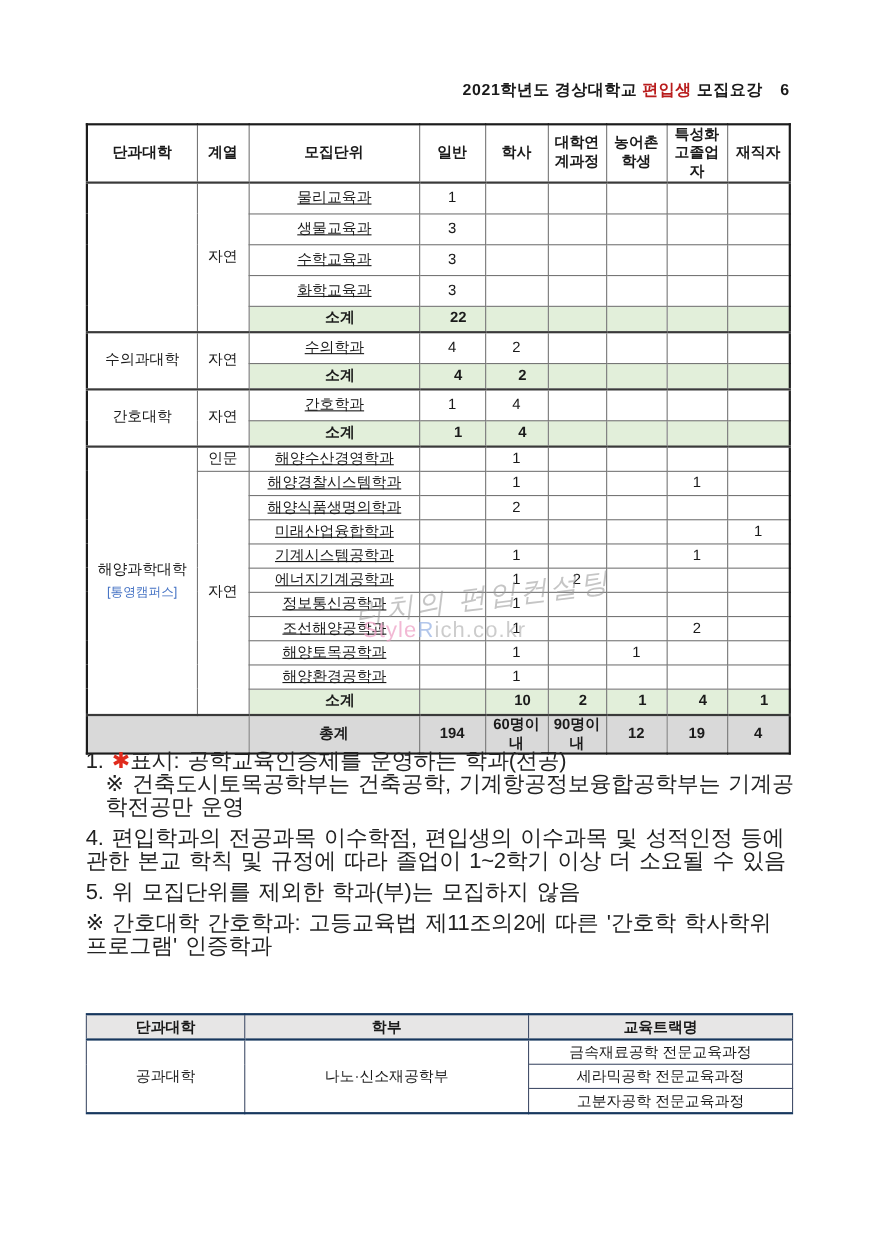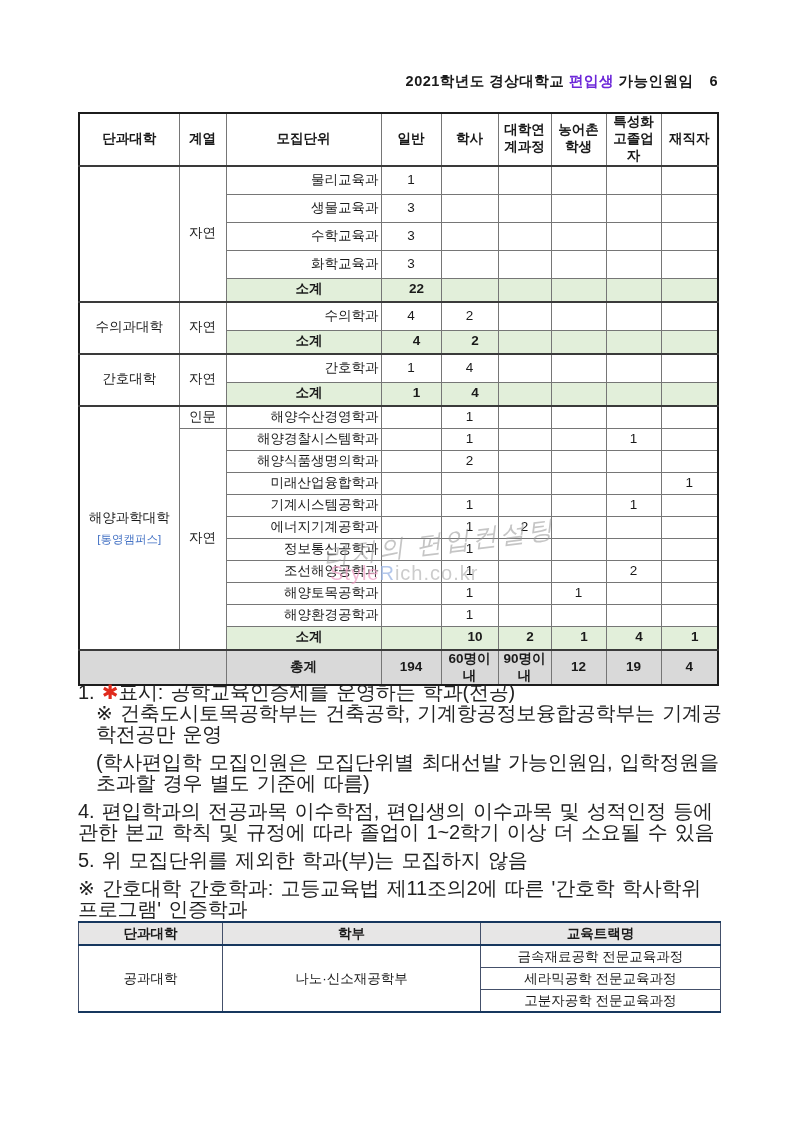--- a/index.html
+++ b/index.html
@@ -2,31 +2,31 @@
 <html><head>
 <meta charset="utf-8">
 <style>
   html,body{margin:0;padding:0;background:#ffffff;}
   .page{position:relative;width:793px;height:1121px;background:#fff;overflow:hidden;
         font-family:"Liberation Sans","DejaVu Sans",sans-serif;color:#1a1a1a;}
 
   
   .doc-header{position:absolute;top:72px;left:78px;width:640px;text-align:right;
               font-size:14.5px;font-weight:bold;letter-spacing:0.5px;color:#1a1a1a;}
-  .doc-header .red{color:#6d28d9;}
+  .doc-header .red{color:#b91c1c;}
   .doc-header .pageno{margin-left:16px;font-weight:bold;}
 
   
   .t1{position:absolute;top:112px;left:78px;border-collapse:collapse;table-layout:fixed;
       width:639px;font-size:13.5px;}
   .t1 th,.t1 td{border:1px solid #767676;padding:0 2px;text-align:center;vertical-align:middle;
       overflow:hidden;line-height:1.25;}
   .t1{border:2px solid #1c1c1c;}
   .t1 thead th{height:41px;font-weight:bold;background:#ffffff;border-bottom:2px solid #3a3a3a;font-size:13.5px;}
-  .t1 td.name{text-align:right;padding-left:3px;}
+  .t1 td.name{text-align:center;padding-left:3px;text-decoration:underline;}
   .t1 tr.dept td{height:27px;}
   .t1 tr.dept-sm td{height:21px;}
   .t1 tr.sub td{height:22px;background:#e2efda;font-weight:bold;padding-left:13px;}
   .t1 tr.bsep td{border-top:2px solid #3a3a3a;}
   .t1 tr.tot td{height:25px;background:#d9d9d9;font-weight:bold;border-top:2px solid #3a3a3a;}
   .college2{line-height:1.4;}
   .campus{font-size:11.5px;color:#4472c4;margin-top:3px;}
 
   
   .notes{position:absolute;top:682px;left:78px;width:648px;font-size:20px;line-height:21px;
@@ -54,21 +54,21 @@
   .wm-brand .p1{color:rgba(238,160,198,0.75);}
   .wm-brand .p2{color:rgba(160,185,230,0.8);}
   .wm-brand .p3{color:rgba(170,170,170,0.6);}
 </style>
 </head>
 <body>
 
 <div class="page">
 
   <div class="doc-header">
-    <span>2021학년도 경상대학교 </span><span class="red">편입생</span><span> 가능인원임</span><span class="pageno">6</span>
+    <span>2021학년도 경상대학교 </span><span class="red">편입생</span><span> 모집요강</span><span class="pageno">6</span>
   </div>
 
   <table class="t1">
     <colgroup>
       <col style="width:100px">
         <col style="width:47px">
         <col style="width:155px">
       <col style="width:60px">
         <col style="width:57px">
         <col style="width:53px">
@@ -300,21 +300,20 @@
       </tr>
     </tbody>
   </table>
 
   <div class="notes">
     <div class="note">
       <div><span>1.</span> <span class="star">✱</span><span>표시: 공학교육인증제를 운영하는 학과(전공)</span></div>
       <div class="indent">※ 건축도시토목공학부는 건축공학, 기계항공정보융합공학부는 기계공학전공만 운영</div>
     </div>
     <div class="note">
-      <div class="indent">(학사편입학 모집인원은 모집단위별 최대선발 가능인원임, 입학정원을 초과할 경우 별도 기준에 따름)</div>
     </div>
     <div class="note">4. 편입학과의 전공과목 이수학점, 편입생의 이수과목 및 성적인정 등에 관한 본교 학칙 및 규정에 따라 졸업이 1~2학기 이상 더 소요될 수 있음</div>
     <div class="note">5. 위 모집단위를 제외한 학과(부)는 모집하지 않음</div>
     <div class="note">※ 간호대학 간호학과: 고등교육법 제11조의2에 따른 '간호학 학사학위 프로그램' 인증학과</div>
   </div>
 
 
   <table class="t2">
     <colgroup>
         <col style="width:144px">

